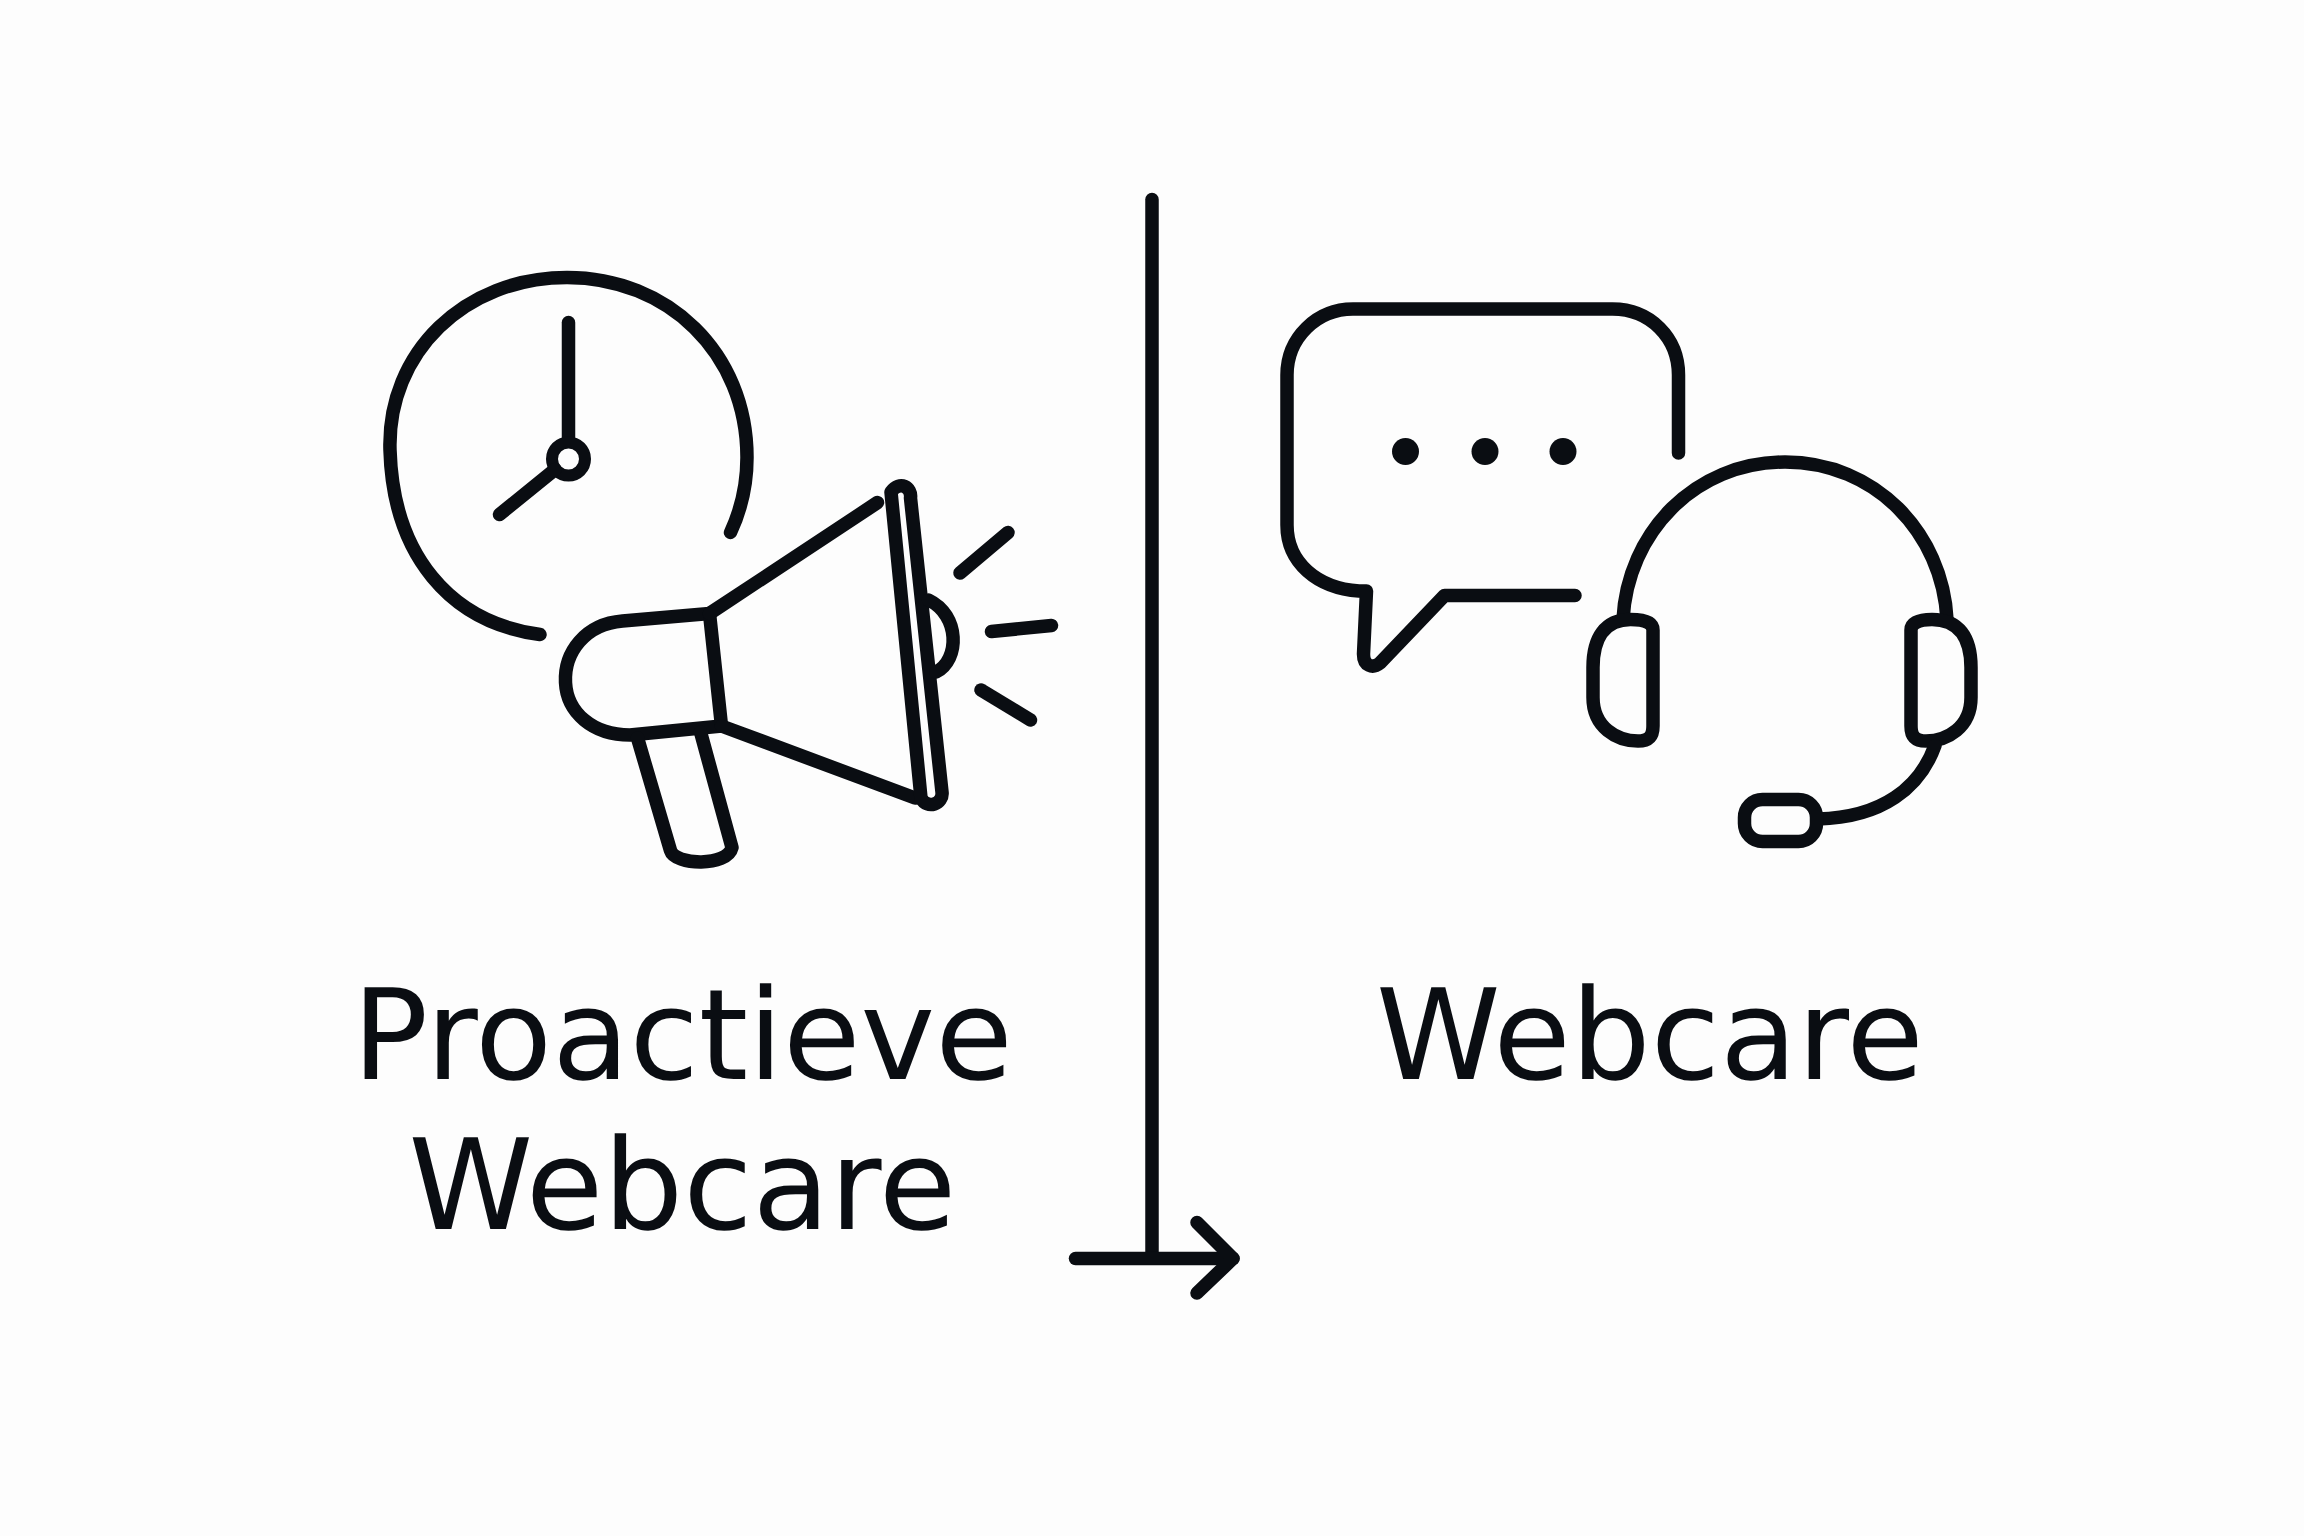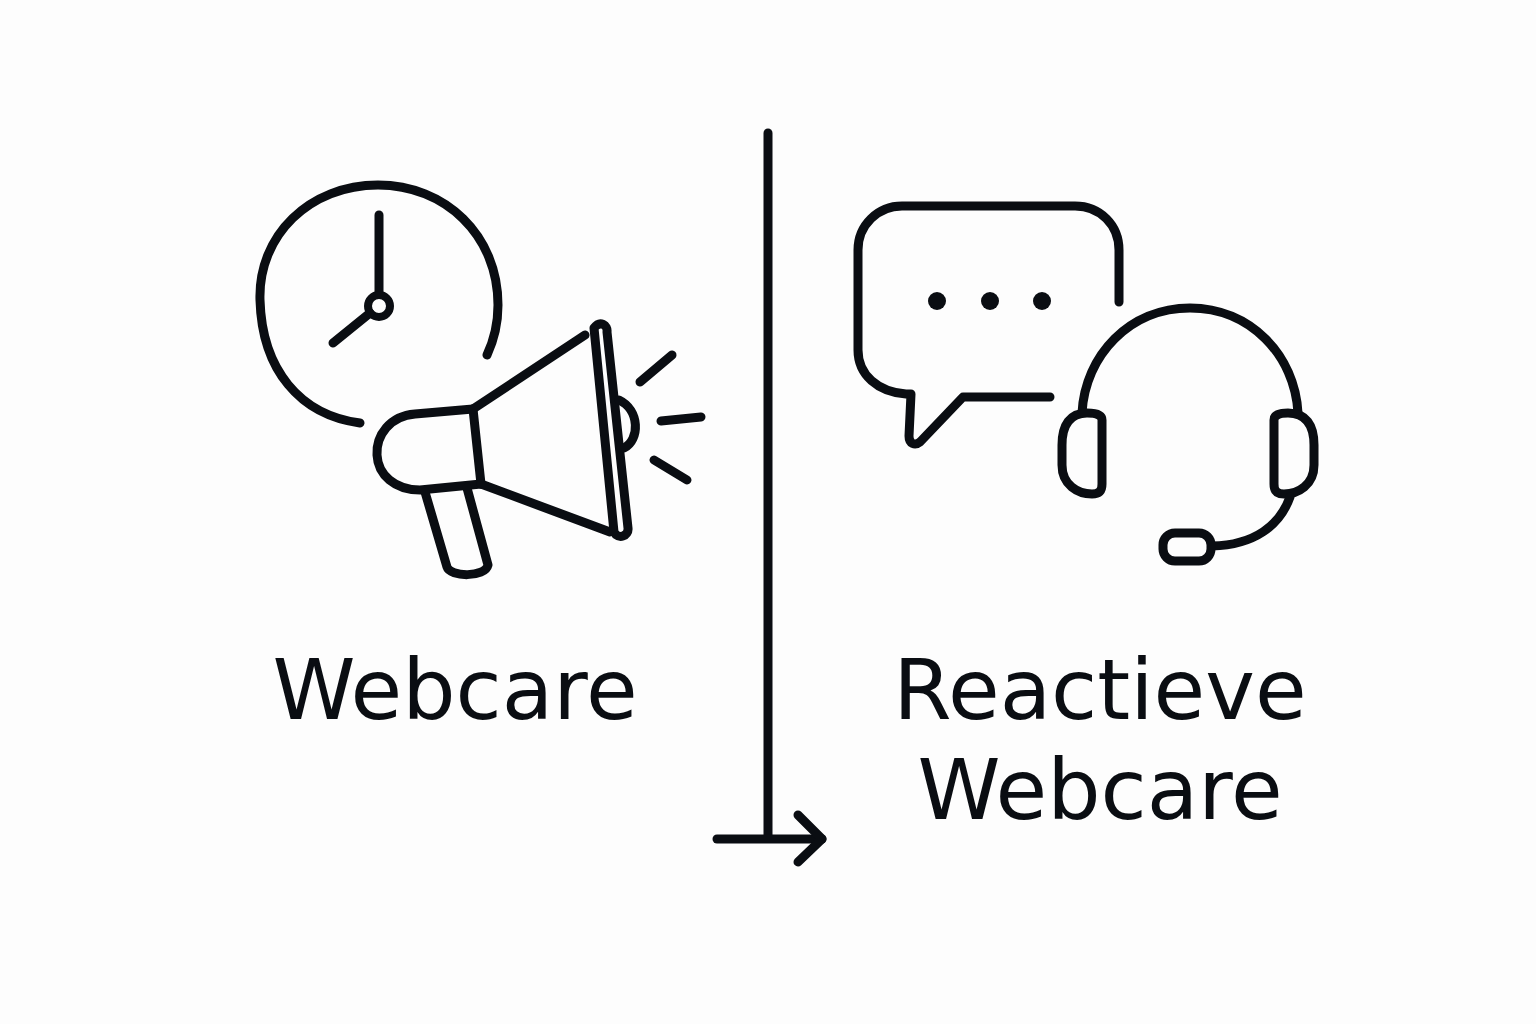--- a/index.html
+++ b/index.html
@@ -74,19 +74,19 @@
       <path d="M 1082 413 C 1085 355, 1130 308, 1190 308 C 1250 308, 1295 355, 1298 413"></path>
       <path d="M 1087 413 C 1070 413, 1062 425, 1062 445 L 1062 465 C 1062 485, 1078 494, 1092 494 C 1100 494, 1102 490, 1102 484 L 1102 420 C 1102 416, 1098 413, 1087 413 Z"></path>
       <path d="M 1288 413 C 1306 413, 1314 425, 1314 445 L 1314 465 C 1314 485, 1298 494, 1284 494 C 1276 494, 1274 490, 1274 484 L 1274 420 C 1274 416, 1278 413, 1288 413 Z"></path>
       <path d="M 1290 497 C 1280 525, 1255 545, 1212 546"></path>
       <rect x="1163" y="533" width="48" height="28" rx="12"></rect>
     </g>
   </g>
 </svg>
 
 <div id="left-label" class="label">
+  <span>Proactieve</span>
   <span>Webcare</span>
 </div>
 
 <div id="right-label" class="label">
-  <span>Reactieve</span>
   <span>Webcare</span>
 </div>
 
 </body></html>

